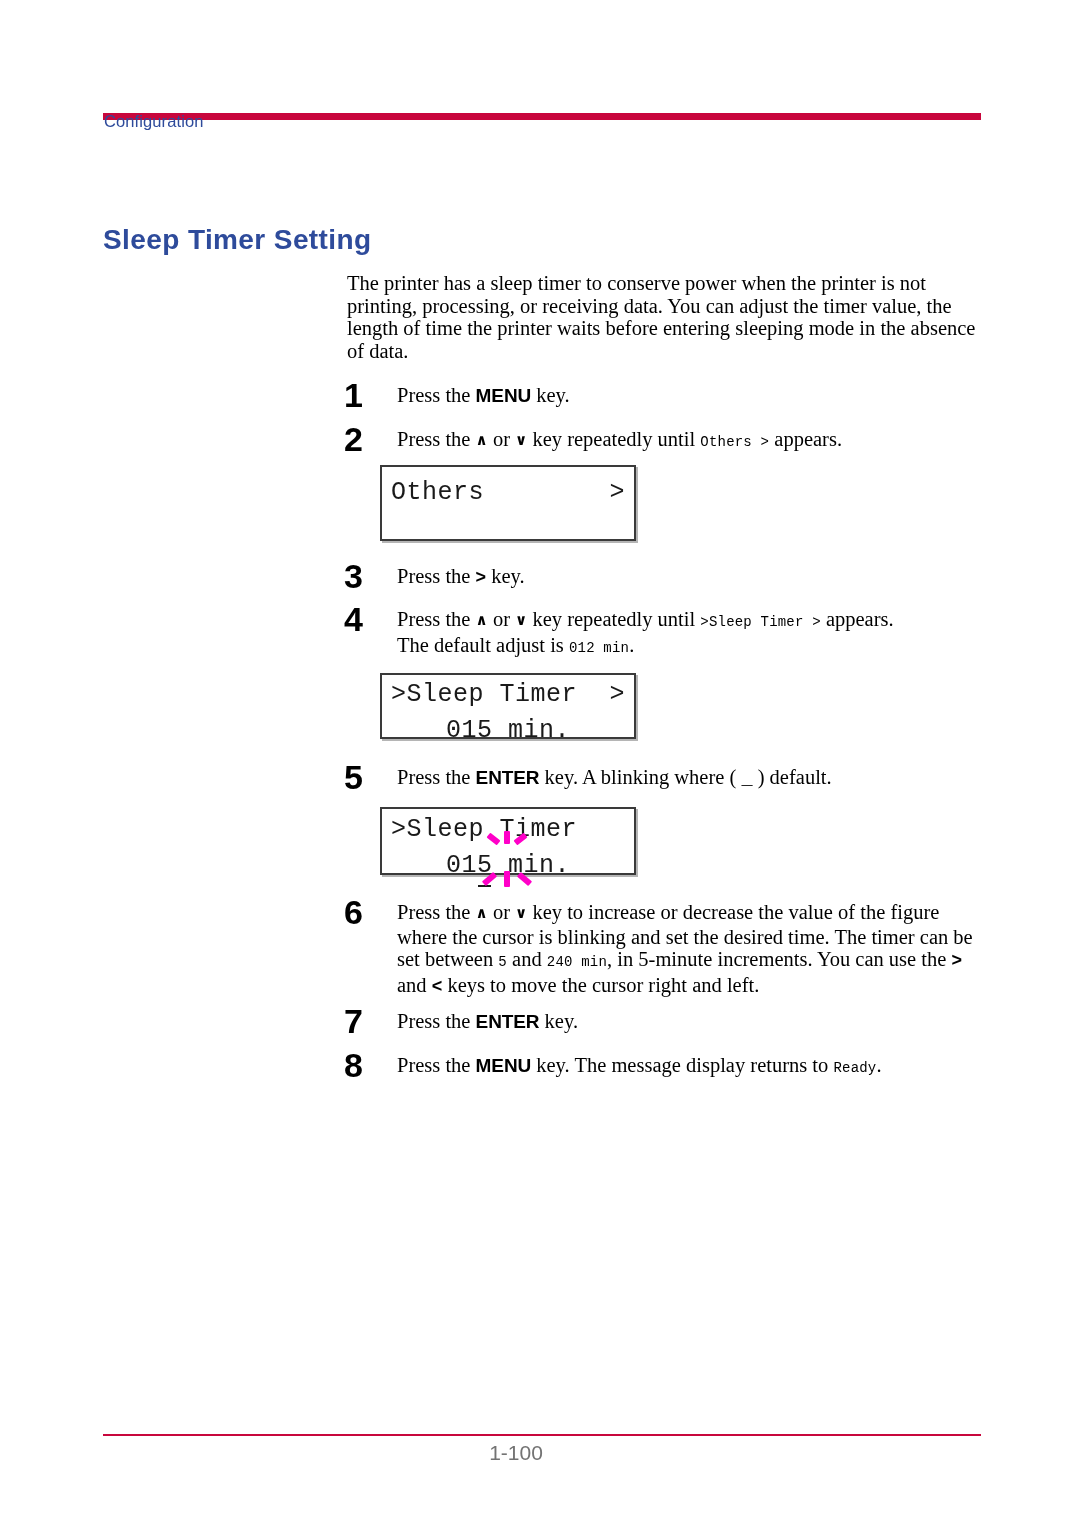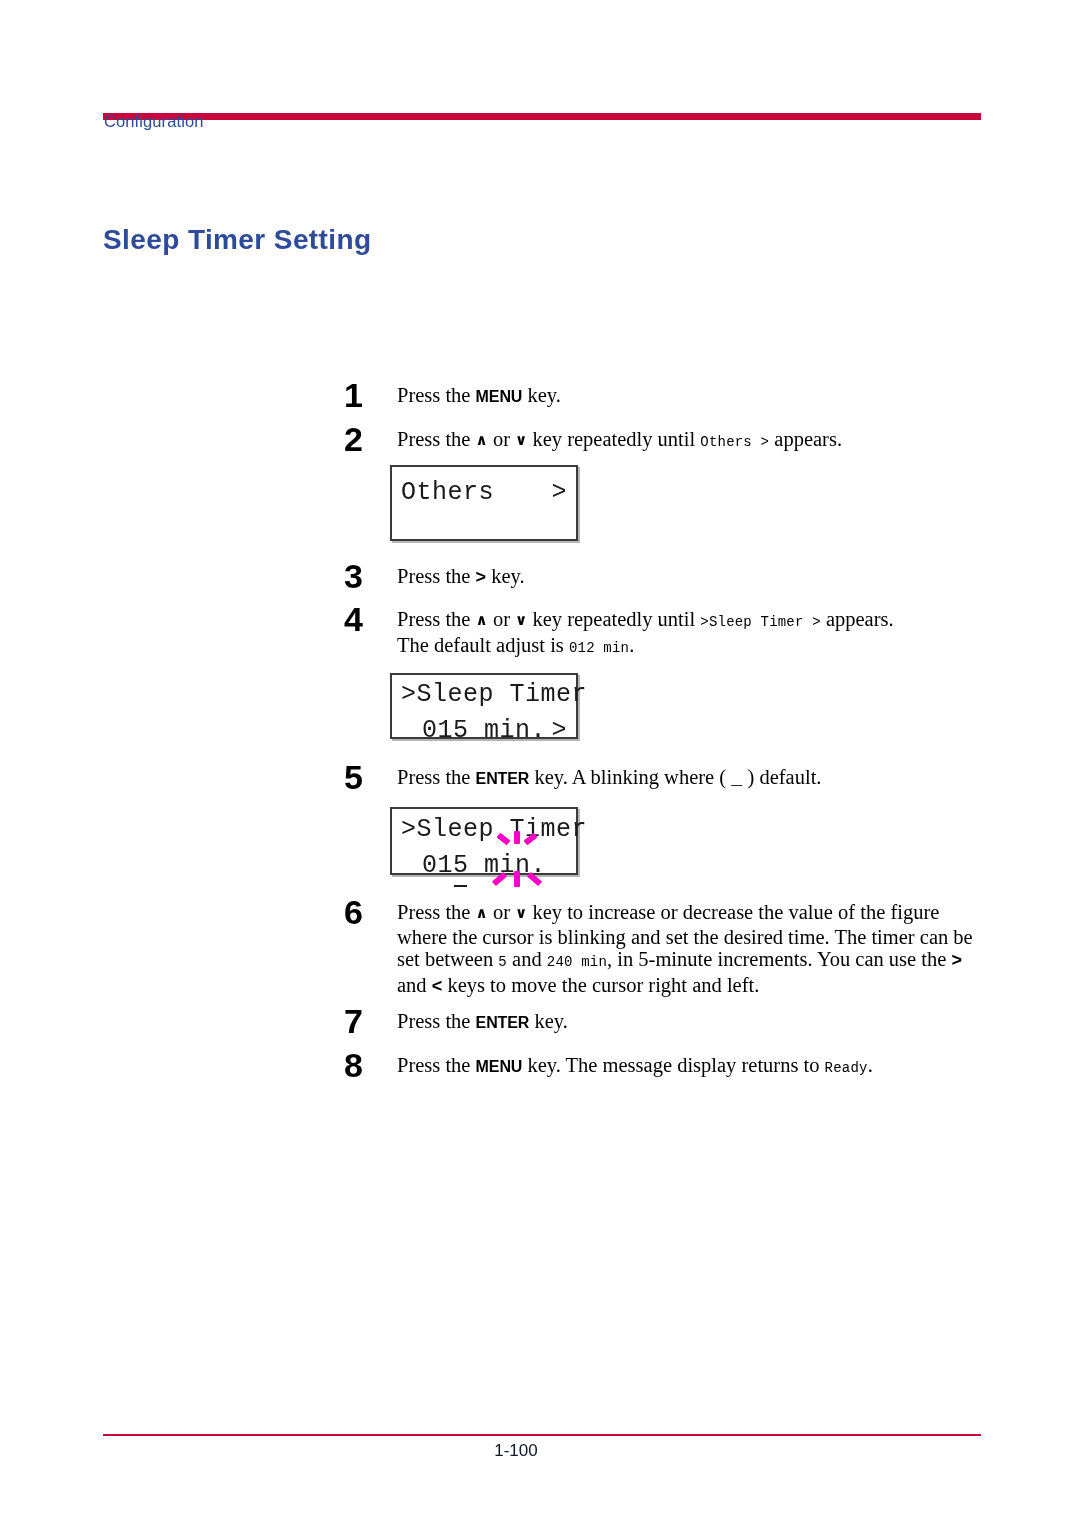--- a/index.html
+++ b/index.html
@@ -90,21 +90,21 @@
     left: 53px;
     top: 0px;
     width: 592px;
     font-size: 20.5px;
     line-height: 22.6px;
     color: #000000;
   }
   b.kbd {
     font-family: "Liberation Sans", sans-serif;
     font-weight: bold;
-    font-size: 16px;
+    font-size: 19px;
     letter-spacing: -0.1px;
   }
   .mono {
     font-family: "Liberation Mono", monospace;
     font-size: 14px;
     letter-spacing: 0.2px;
   }
   .arrowk {
     font-family: "DejaVu Sans", sans-serif;
     font-size: 15px;
@@ -118,22 +118,22 @@
     font-size: 18px;
   }
   .curs {
     font-family: "Liberation Mono", monospace;
     font-size: 18.5px;
   }
 
   
   .lcd {
     position: absolute;
-    left: 390px;
-    width: 188px;
+    left: 380px;
+    width: 256px;
     border: 2px solid #3a3a3a;
     box-sizing: border-box;
     background: #ffffff;
     box-shadow: 2px 2px 0 rgba(120,120,120,0.55);
   }
   .lcd .line {
     font-family: "Liberation Mono", monospace;
     font-size: 25px;
     line-height: 36px;
     color: #1a1a1a;
@@ -181,34 +181,35 @@
     height: 2px;
     background: #C8063C;
   }
   .footer-page {
     position: absolute;
     left: 0;
     top: 1441px;
     width: 1032px;
     text-align: center;
     font-family: "Liberation Sans", sans-serif;
-    font-size: 17px;
-    color: #0f172a;
+    font-size: 21px;
+    color: #737373;
   }
 </style>
 </head>
 <body>
 
 <div class="page">
 
   <div class="header-rule"></div>
   <div class="header-label">Configuration</div>
 
   <div class="section-heading">Sleep Timer Setting</div>
 
+  <div class="intro">The printer has a sleep timer to conserve power when the printer is not printing, processing, or receiving data. You can adjust the timer value, the length of time the printer waits before entering sleeping mode in the absence of data.</div>
 
   <div class="step" style="top:384px;">
     <div class="num">1</div>
     <div class="txt"><span>Press the </span><b class="kbd">MENU</b><span> key.</span></div>
   </div>
 
   <div class="step" style="top:428px;">
     <div class="num">2</div>
     <div class="txt"><span>Press the </span><span class="arrowk">∧</span><span> or </span><span class="arrowk">∨</span><span> key repeatedly until </span><span class="mono">Others &gt;</span><span> appears.</span></div>
   </div>

